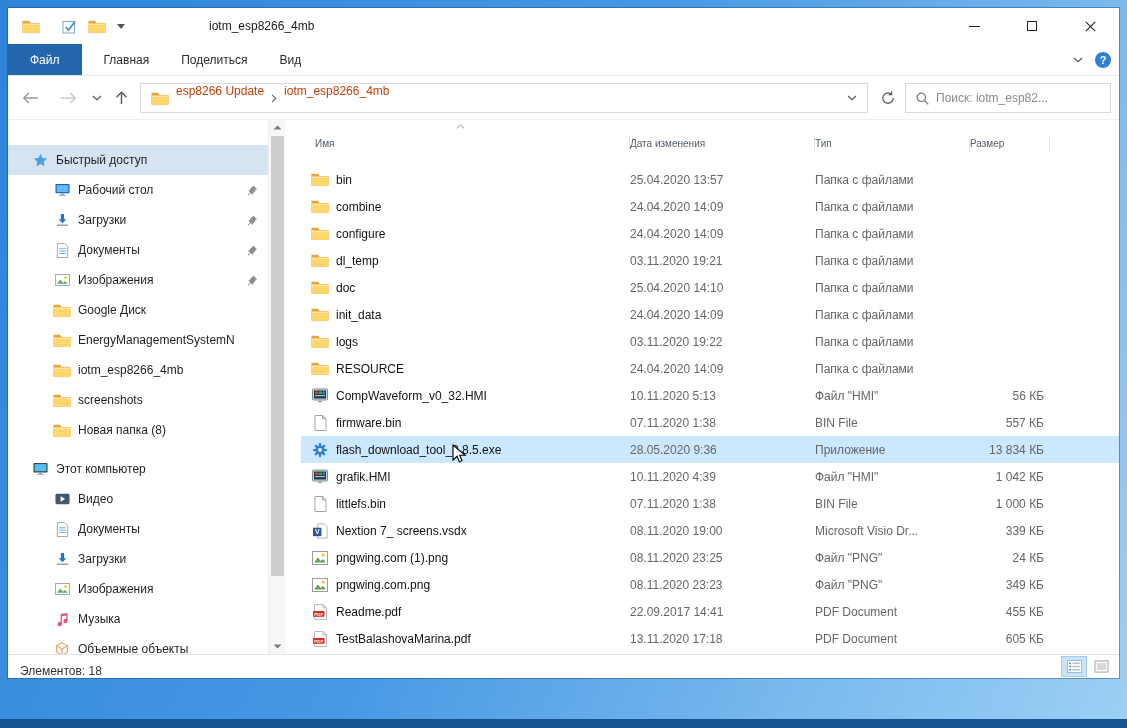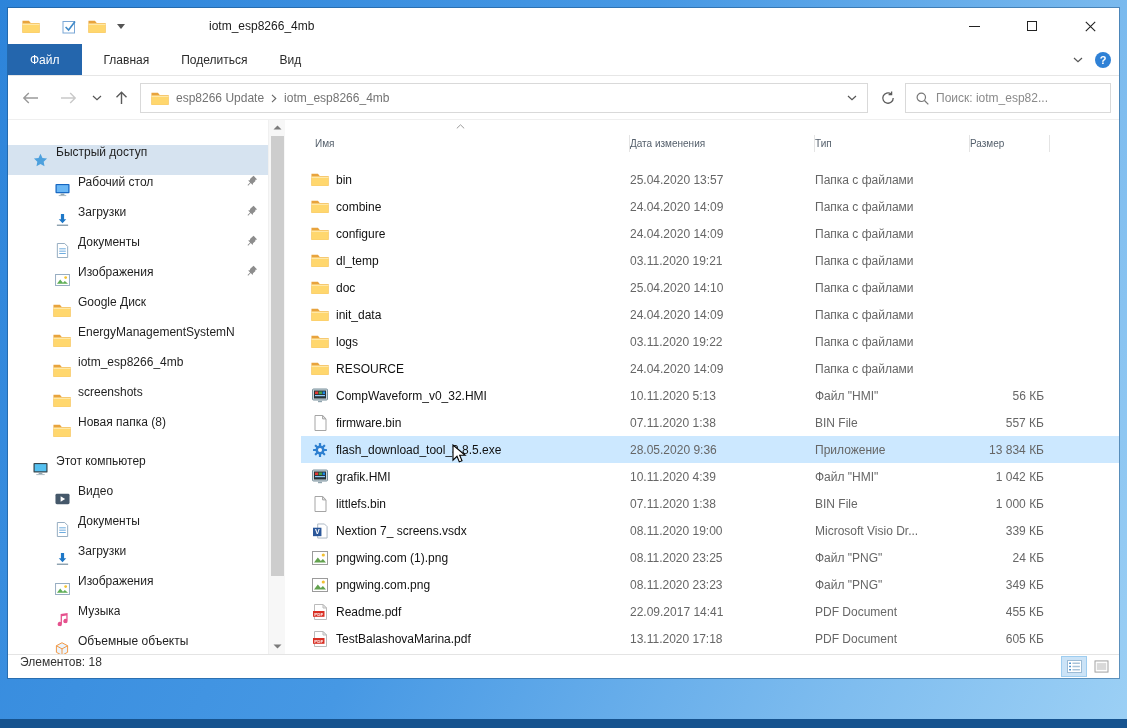--- a/index.html
+++ b/index.html
@@ -14,29 +14,29 @@
 .controls{position:absolute;right:0;top:0;height:100%;display:flex}
 .ctl{width:58px;height:100%;display:flex;align-items:center;justify-content:center}
 .tabs{height:32px;display:flex;align-items:stretch;border-bottom:1px solid #e6e6e6;position:relative;flex:0 0 auto}
 .tab{display:flex;align-items:center;padding:0 16px;font-size:12px;color:#2b2b2b}
 .tab.file{background:#2466ad;color:#fff;padding:0 22px;margin-right:6px}
 .tabs-right{position:absolute;right:8px;top:0;height:100%;display:flex;align-items:center;gap:12px}
 .helpbtn{width:16px;height:16px;border-radius:50%;background:#2f81d6;color:#fff;font-size:11px;font-weight:bold;display:flex;align-items:center;justify-content:center}
 .toolbar{height:44px;position:relative;border-bottom:1px solid #efefef;flex:0 0 auto}
 .navbtn{position:absolute;top:50%;transform:translateY(-50%);display:inline-flex}
 .nav-back{left:14px}.nav-fwd{left:52px}.nav-caret{left:84px}.nav-up{left:106px}.nav-refresh{left:873px}
-.addressbox{position:absolute;left:132px;top:7px;width:728px;height:30px;border:1px solid #d9d9d9;display:flex;align-items:center;padding:0 10px;gap:7px;font-size:12px;color:#737373}
+.addressbox{position:absolute;left:132px;top:7px;width:728px;height:30px;border:1px solid #d9d9d9;display:flex;padding:0 10px;gap:7px;font-size:12px;color:#c2410c}
 .crumb{white-space:nowrap;cursor:default}
 .addr-caret{margin-left:auto}
 .searchbox{position:absolute;left:897px;top:7px;width:206px;height:30px;border:1px solid #d9d9d9;display:flex;align-items:center;padding:0 10px;gap:7px}
 .searchbox input{border:0;outline:0;flex:1;min-width:0;font-size:12px;font-family:inherit;color:#444;background:transparent}
 .searchbox input::placeholder{color:#8a8a8a}
 .main{flex:1;display:flex;min-height:0}
 .sidebar{width:260px;padding-top:25px;overflow:hidden;flex:0 0 260px}
-.side-item{height:30px;display:flex;font-size:12px;color:#1f1f1f;position:relative;white-space:nowrap}
+.side-item{height:30px;display:flex;align-items:center;font-size:12px;color:#1f1f1f;position:relative;white-space:nowrap}
 .side-item.lvl0{padding-left:22px}
 .side-item.lvl1{padding-left:44px}
 .side-item.gap{margin-top:9px}
 .side-item.sel{background:#d6e3f0}
 .side-item .ic{width:20px;margin-right:6px;flex:0 0 20px}
 .side-item .slbl{overflow:hidden}
 .side-item .pin{position:absolute;right:10px;width:12px;margin:0}
 .vscroll{width:17px;background:#f7f7f7;position:relative;border-left:1px solid #f0f0f0;flex:0 0 17px}
 .sarr{position:absolute;left:0;width:100%;height:15px;display:flex;align-items:center;justify-content:center}
 .sarr.up{top:0}.sarr.dn{bottom:0}
@@ -47,21 +47,21 @@
 .hcell.hname{padding-left:14px}
 .hcell::after{content:"";position:absolute;right:0;top:15px;height:17px;width:1px;background:#e4e4e4}
 .sortcaret{position:absolute;left:155px;top:4px}
 .frow{display:grid;grid-template-columns:329px 185px 155px 80px;height:27px;margin-left:16px;align-items:center;font-size:12px}
 .frow.hover{background:#cce8ff}
 .cell{white-space:nowrap;overflow:hidden}
 .cname{display:flex;align-items:center;gap:7px;padding-left:10px;color:#111}
 .cname .ic{flex:0 0 18px}
 .meta{color:#666}
 .size{text-align:right;padding-right:6px;color:#666}
-.statusbar{height:24px;border-top:1px solid #e4e4e4;display:flex;align-items:flex-start;padding:0 12px;font-size:12px;color:#333;position:relative;flex:0 0 auto}
+.statusbar{height:24px;border-top:1px solid #e4e4e4;display:flex;align-items:flex-end;padding:0 12px;font-size:12px;color:#333;position:relative;flex:0 0 auto}
 .viewbtns{position:absolute;right:6px;top:2px;display:flex;gap:3px}
 .vbtn{width:24px;height:19px;display:flex;align-items:center;justify-content:center}
 .vbtn.active{background:#cbe3f7;outline:1px solid #9ecdf0}
 .cursor{position:absolute;left:452px;top:444px;z-index:10}
 </style>
 </head>
 <body>
 
 <div class="desktop">
   <div class="window">

